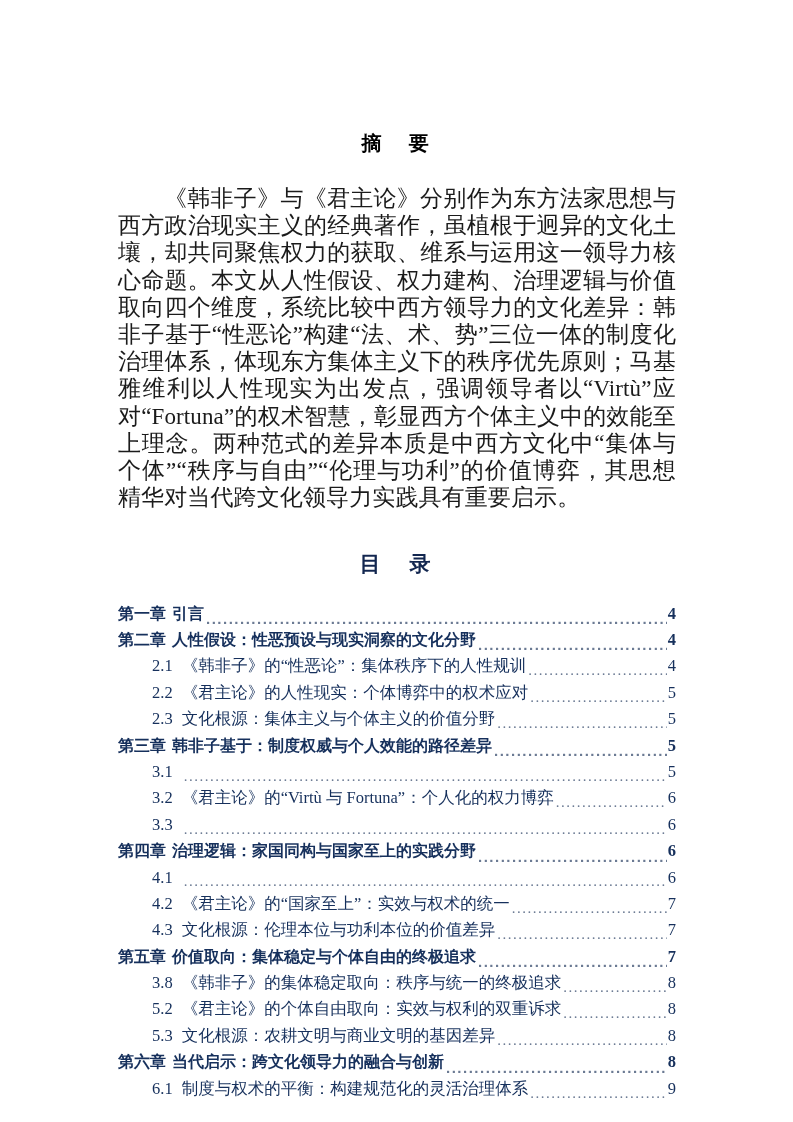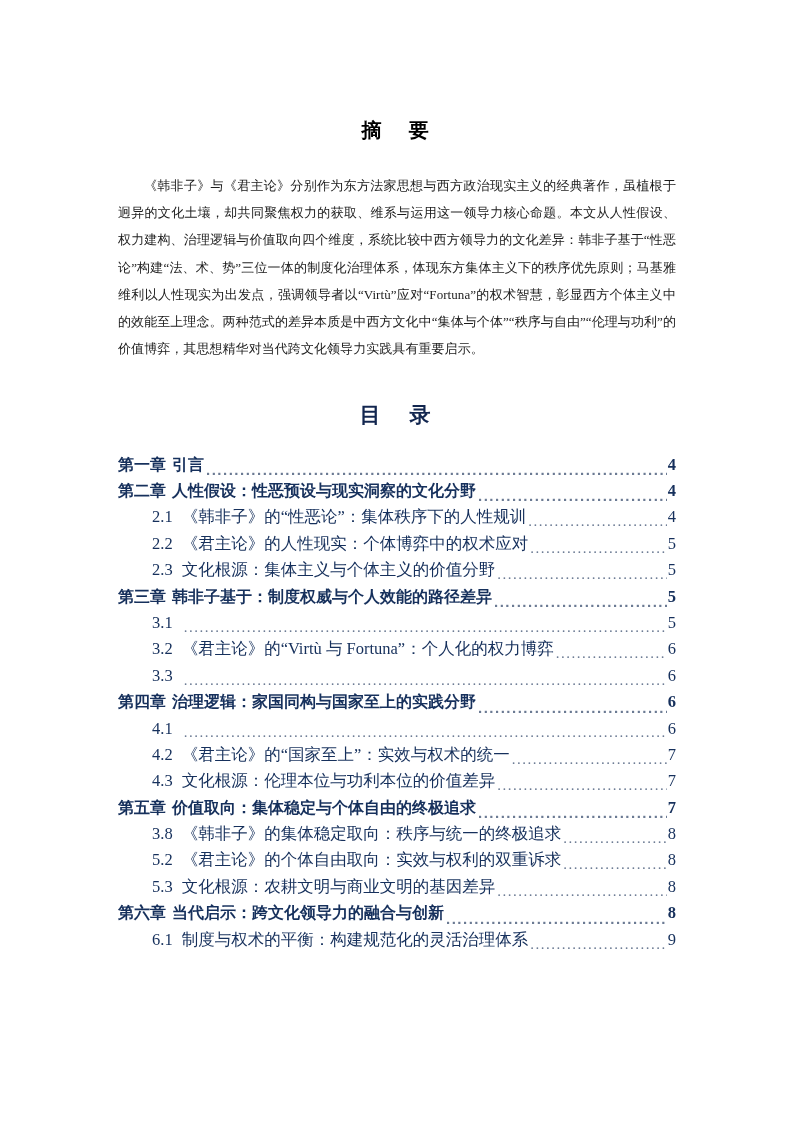--- a/index.html
+++ b/index.html
@@ -17,40 +17,40 @@
     width: 793px;
     height: 1122px;
     margin: 0 auto;
     background: #ffffff;
     box-sizing: border-box;
     overflow: hidden;
   }
   .content {
     position: absolute;
     left: 118px;
-    top: 0;
+    top: 13px;
     width: 558px;
   }
 
   
   .abstract-title {
     margin: 0;
     padding-top: 118px;
     text-align: center;
     font-family: "Liberation Sans", "DejaVu Sans", sans-serif;
     font-weight: bold;
     font-size: 20px;
     letter-spacing: 0.18em;
     color: #000000;
     line-height: 1.2;
   }
   .abstract-body {
     margin: 0;
     padding-top: 30px;
-    font-size: 13px;
+    font-size: 23px;
     line-height: 27.2px;
     text-align: justify;
     text-justify: inter-ideograph;
     text-indent: 2em;
     color: #1b1b1b;
     letter-spacing: 0.005em;
   }
 
   
   .toc-title {

